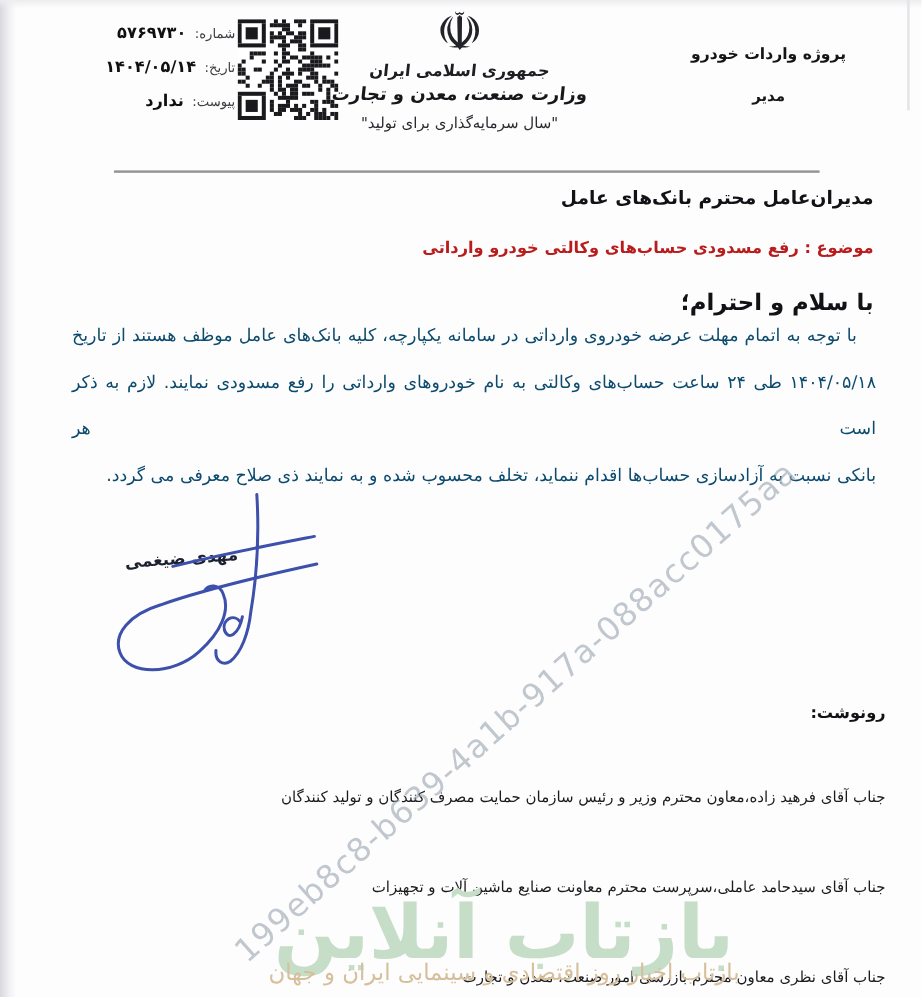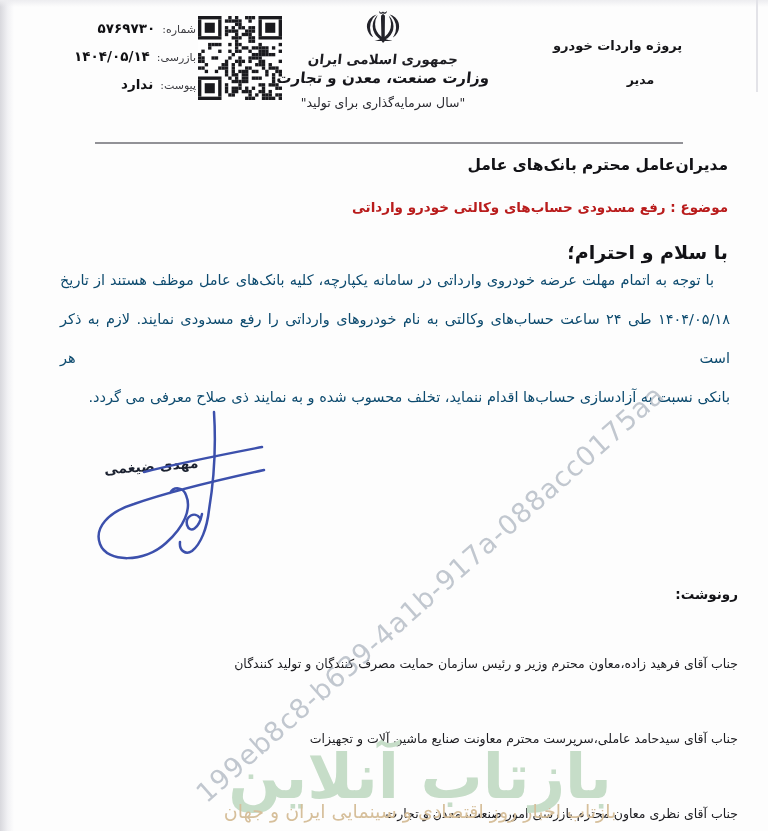--- a/index.html
+++ b/index.html
@@ -32,21 +32,21 @@
   .emblem{left:333px;top:4px;width:100px;text-align:center;font-size:44px;line-height:48px;
           color:#23232a;z-index:2;}
   .gov-line1{left:273px;top:51px;width:220px;text-align:center;font-size:13.5px;font-weight:bold;
              color:#1d1d22;z-index:2;transform:skewX(-6deg);}
   .gov-line2{left:263px;top:69px;width:240px;text-align:center;font-size:15px;font-weight:bold;
              color:#16161b;z-index:2;transform:skewX(-6deg);}
   .slogan{left:233px;top:95px;width:300px;text-align:center;font-size:12.5px;color:#2a2a30;
           letter-spacing:1px;z-index:2;}
 
   
-  .unit{left:553px;top:38px;width:175px;text-align:left;font-size:13px;font-weight:bold;color:#151518;z-index:2;}
+  .unit{left:553px;top:38px;width:175px;text-align:center;font-size:13px;font-weight:bold;color:#151518;z-index:2;}
   .role{left:553px;top:72px;width:175px;text-align:center;font-size:12.5px;font-weight:bold;color:#151518;z-index:2;}
 
   .divider{left:95px;top:142px;width:588px;height:2px;background:#929297;z-index:2;}
 
   
   .addressee{right:40px;top:156px;font-size:15.5px;font-weight:bold;color:#121216;z-index:2;}
   .subject{right:40px;top:199px;font-size:13.5px;font-weight:bold;color:#b91c1c;z-index:2;}
   .salutation{right:40px;top:241px;font-size:19px;font-weight:bold;color:#121216;z-index:2;}
   .body-par{left:60px;right:38px;top:261px;z-index:2;font-size:14.5px;color:#0c4a6e;line-height:39px;}
   .body-line{direction:rtl;text-align:justify;text-align-last:justify;}
@@ -81,21 +81,21 @@
   <div class="edge-left"></div>
   <div class="edge-top"></div>
   <div class="edge-right-line"></div>
 
   <div class="abs meta">
     <div class="meta-row">
       <span class="meta-label">شماره:</span>
       <span class="meta-value">۵۷۶۹۷۳۰</span>
     </div>
     <div class="meta-row">
-      <span class="meta-label">بازرسی:</span>
+      <span class="meta-label">تاریخ:</span>
       <span class="meta-value">۱۴۰۴/۰۵/۱۴</span>
     </div>
     <div class="meta-row">
       <span class="meta-label">پیوست:</span>
       <span class="meta-value">ندارد</span>
     </div>
   </div>
 
   <div class="abs qr" id="qr">
       <svg viewBox="0 0 84 84" xmlns="http://www.w3.org/2000/svg">

